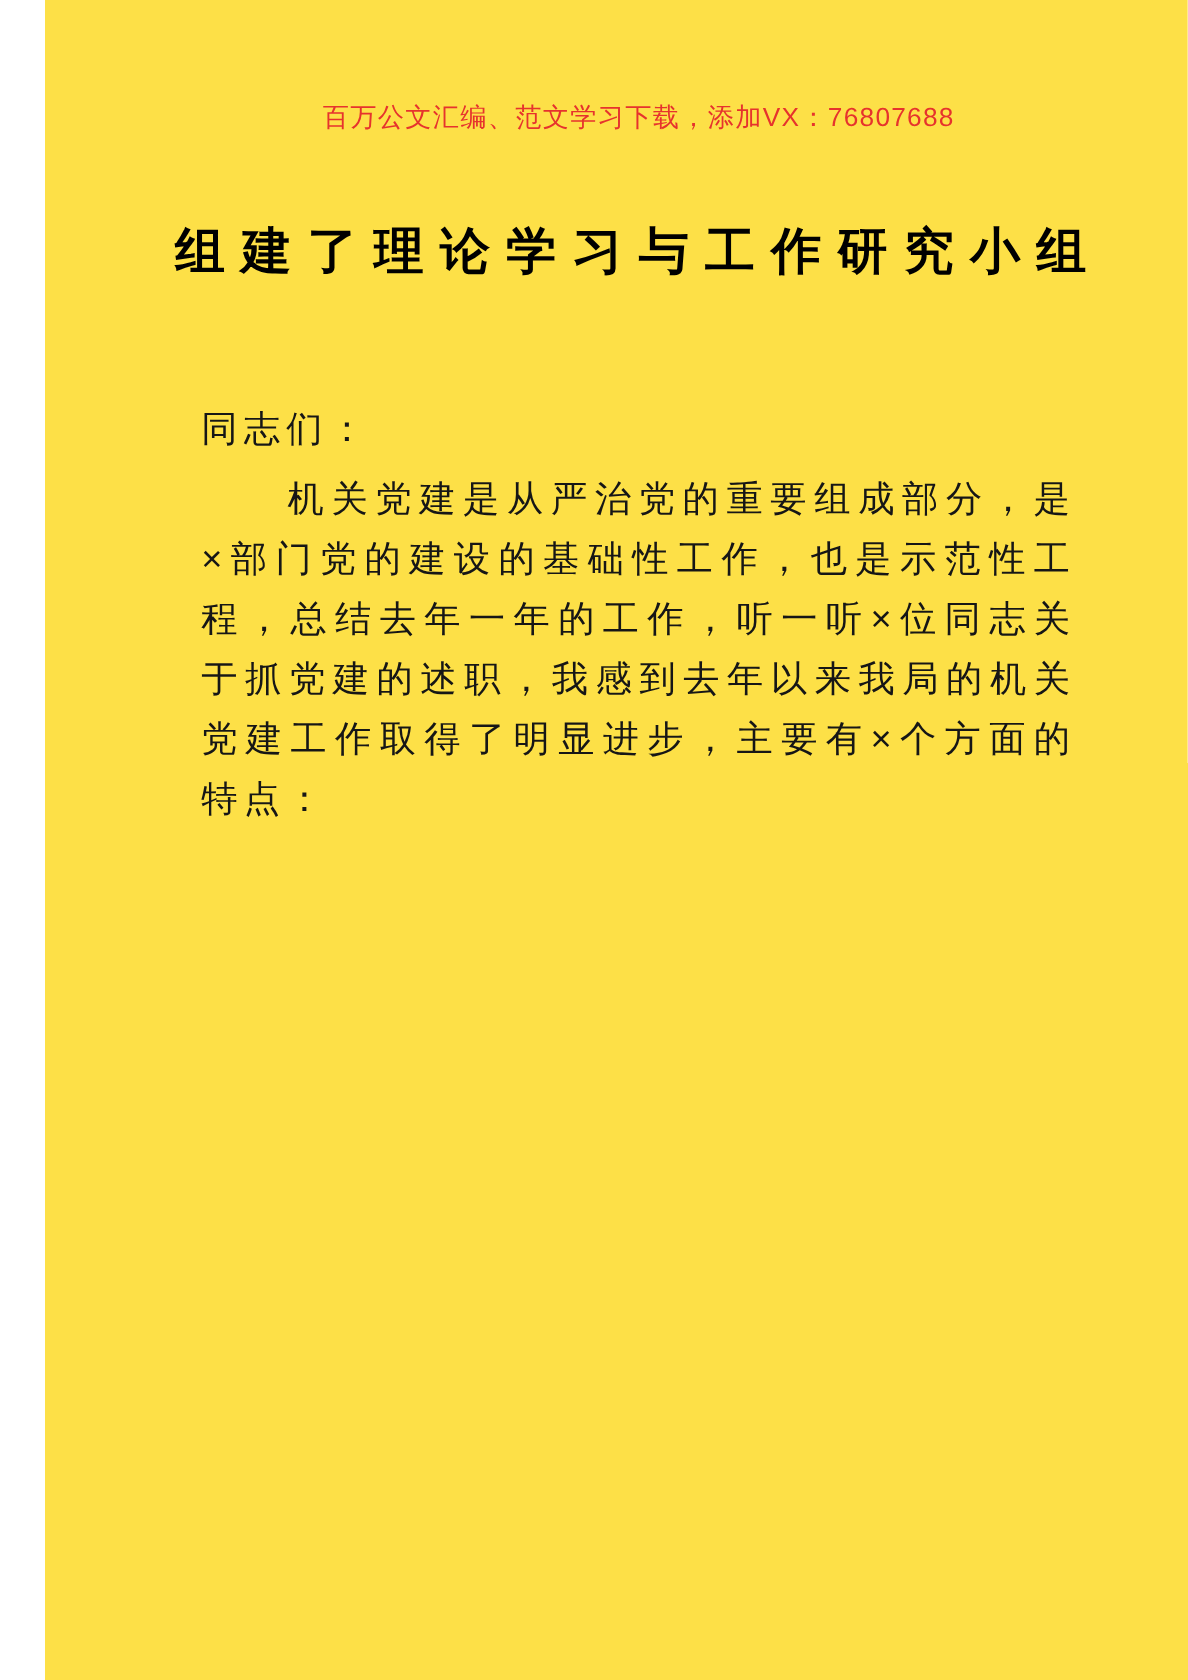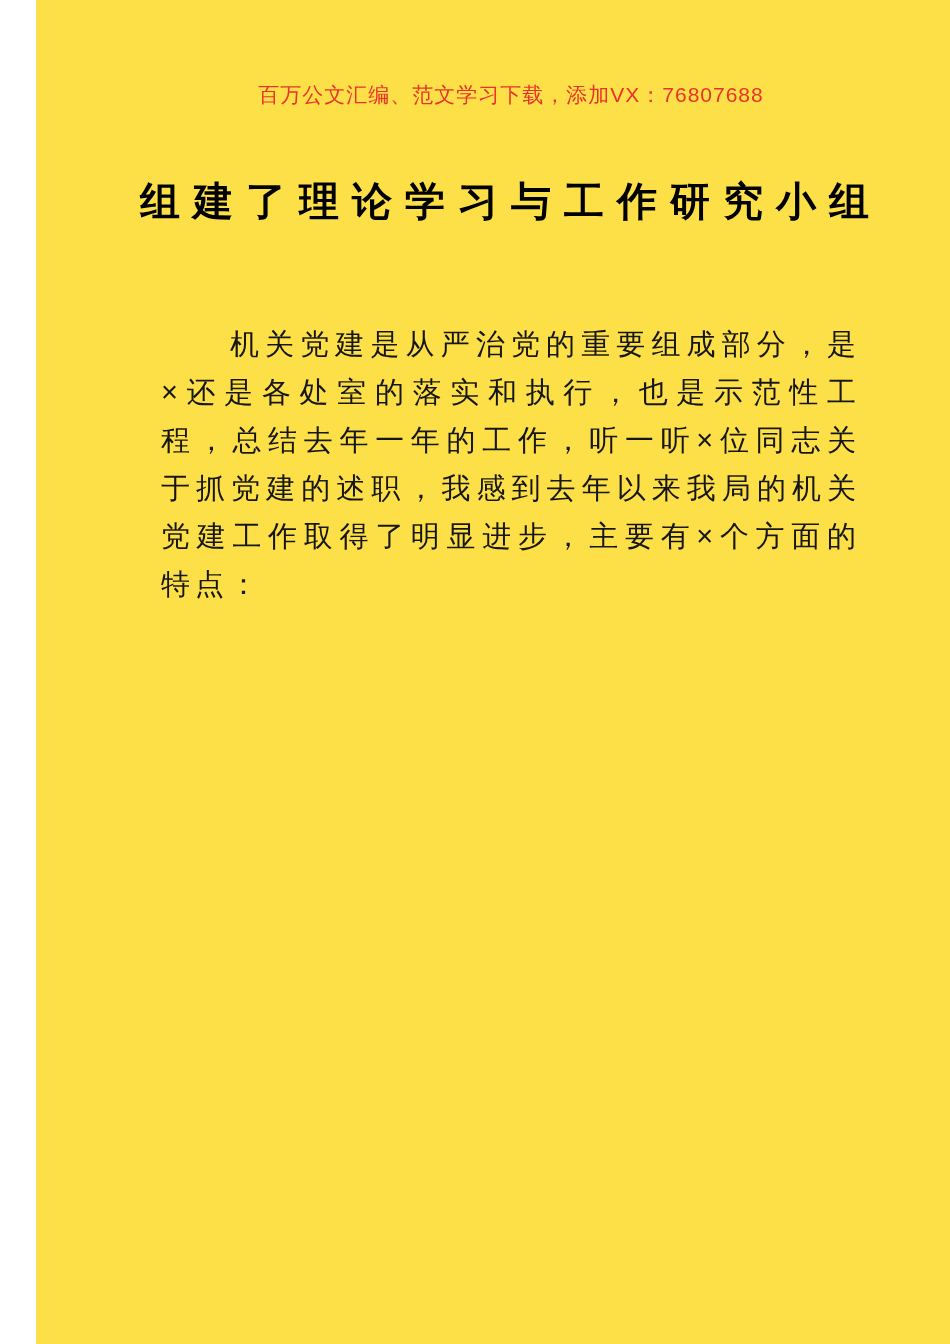--- a/index.html
+++ b/index.html
@@ -56,16 +56,17 @@
 </head>
 <body>
 
 <div class="page">
 
   <div class="promo">百万公文汇编、范文学习下载，添加VX：76807688</div>
 
   <h1 class="doc-title">组建了理论学习与工作研究小组</h1>
 
   <div class="doc-body">
-    <p class="para">机关党建是从严治党的重要组成部分，是×还是各处室的落实和执行，也是示范性工程，总结去年一年的工作，听一听×位同志关于抓党建的述职，我感到去年以来我局的机关党建工作取得了明显进步，主要有×个方面的特点：</p>
+    <p class="para no-indent">同志们：</p>
+    <p class="para">机关党建是从严治党的重要组成部分，是×部门党的建设的基础性工作，也是示范性工程，总结去年一年的工作，听一听×位同志关于抓党建的述职，我感到去年以来我局的机关党建工作取得了明显进步，主要有×个方面的特点：</p>
   </div>
 
 </div>
 
 </body></html>

